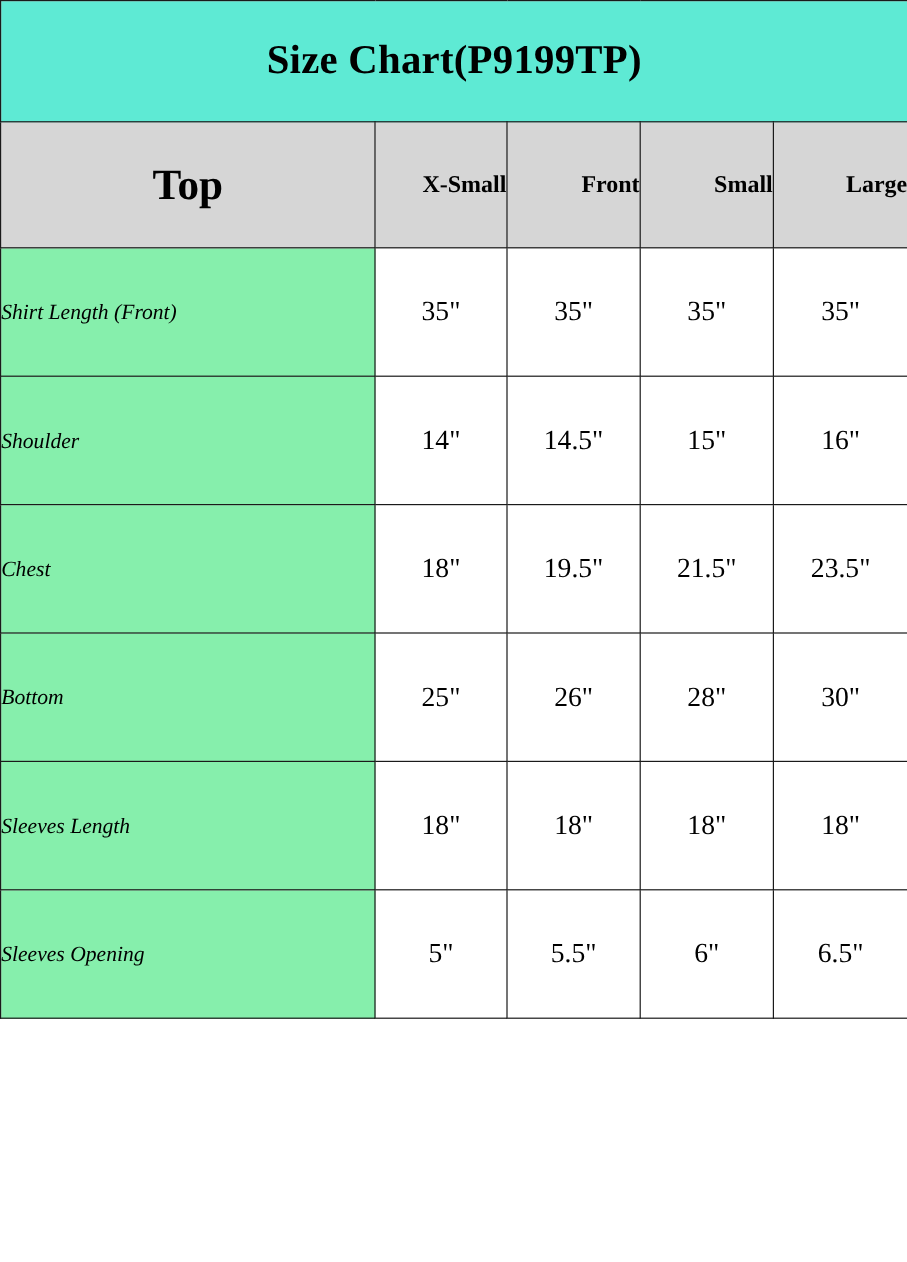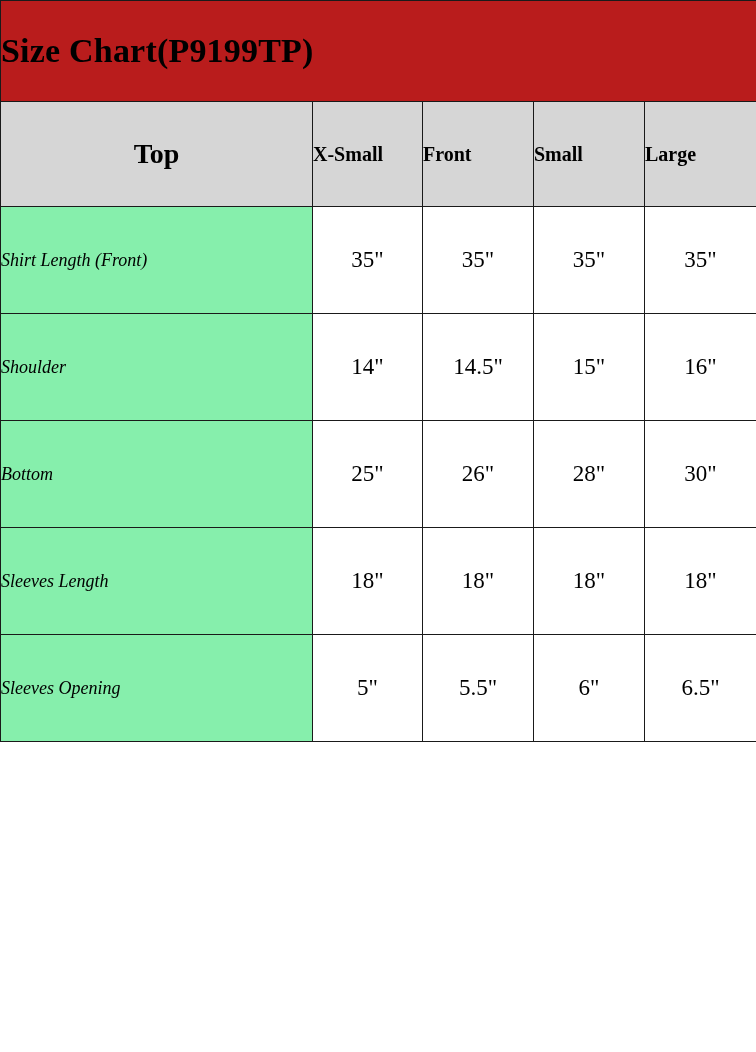--- a/index.html
+++ b/index.html
@@ -19,38 +19,38 @@
     border-collapse: collapse;
     table-layout: fixed;
   }
   .chart td, .chart th {
     border: 1px solid #1a1a1a;
     padding: 0;
     margin: 0;
   }
   
   .title-cell {
-    background: #b91c1c;
-    text-align: left;
+    background: #5eead4;
+    text-align: center;
     font-size: 34px;
     font-weight: bold;
     height: 100px;
     letter-spacing: 0.2px;
   }
   
   .hdr-label {
     background: #d6d6d6;
     text-align: center;
-    font-size: 28px;
+    font-size: 36px;
     font-weight: bold;
     height: 104px;
   }
   .hdr-size {
     background: #d6d6d6;
-    text-align: left;
+    text-align: right;
     font-size: 20px;
     font-weight: bold;
   }
   
   .row-label {
     background: #86efac;
     font-size: 18px;
     padding-left: 10px;
     height: 106px;
     text-align: left;
@@ -98,20 +98,27 @@
       <td class="val">35"</td>
     </tr>
     <tr>
       <td class="row-label">Shoulder</td>
       <td class="val">14"</td>
       <td class="val">14.5"</td>
       <td class="val">15"</td>
       <td class="val">16"</td>
     </tr>
     <tr>
+      <td class="row-label">Chest</td>
+      <td class="val">18"</td>
+      <td class="val">19.5"</td>
+      <td class="val">21.5"</td>
+      <td class="val">23.5"</td>
+    </tr>
+    <tr>
       <td class="row-label">Bottom</td>
       <td class="val">25"</td>
       <td class="val">26"</td>
       <td class="val">28"</td>
       <td class="val">30"</td>
     </tr>
     <tr>
       <td class="row-label">Sleeves Length</td>
       <td class="val">18"</td>
       <td class="val">18"</td>

